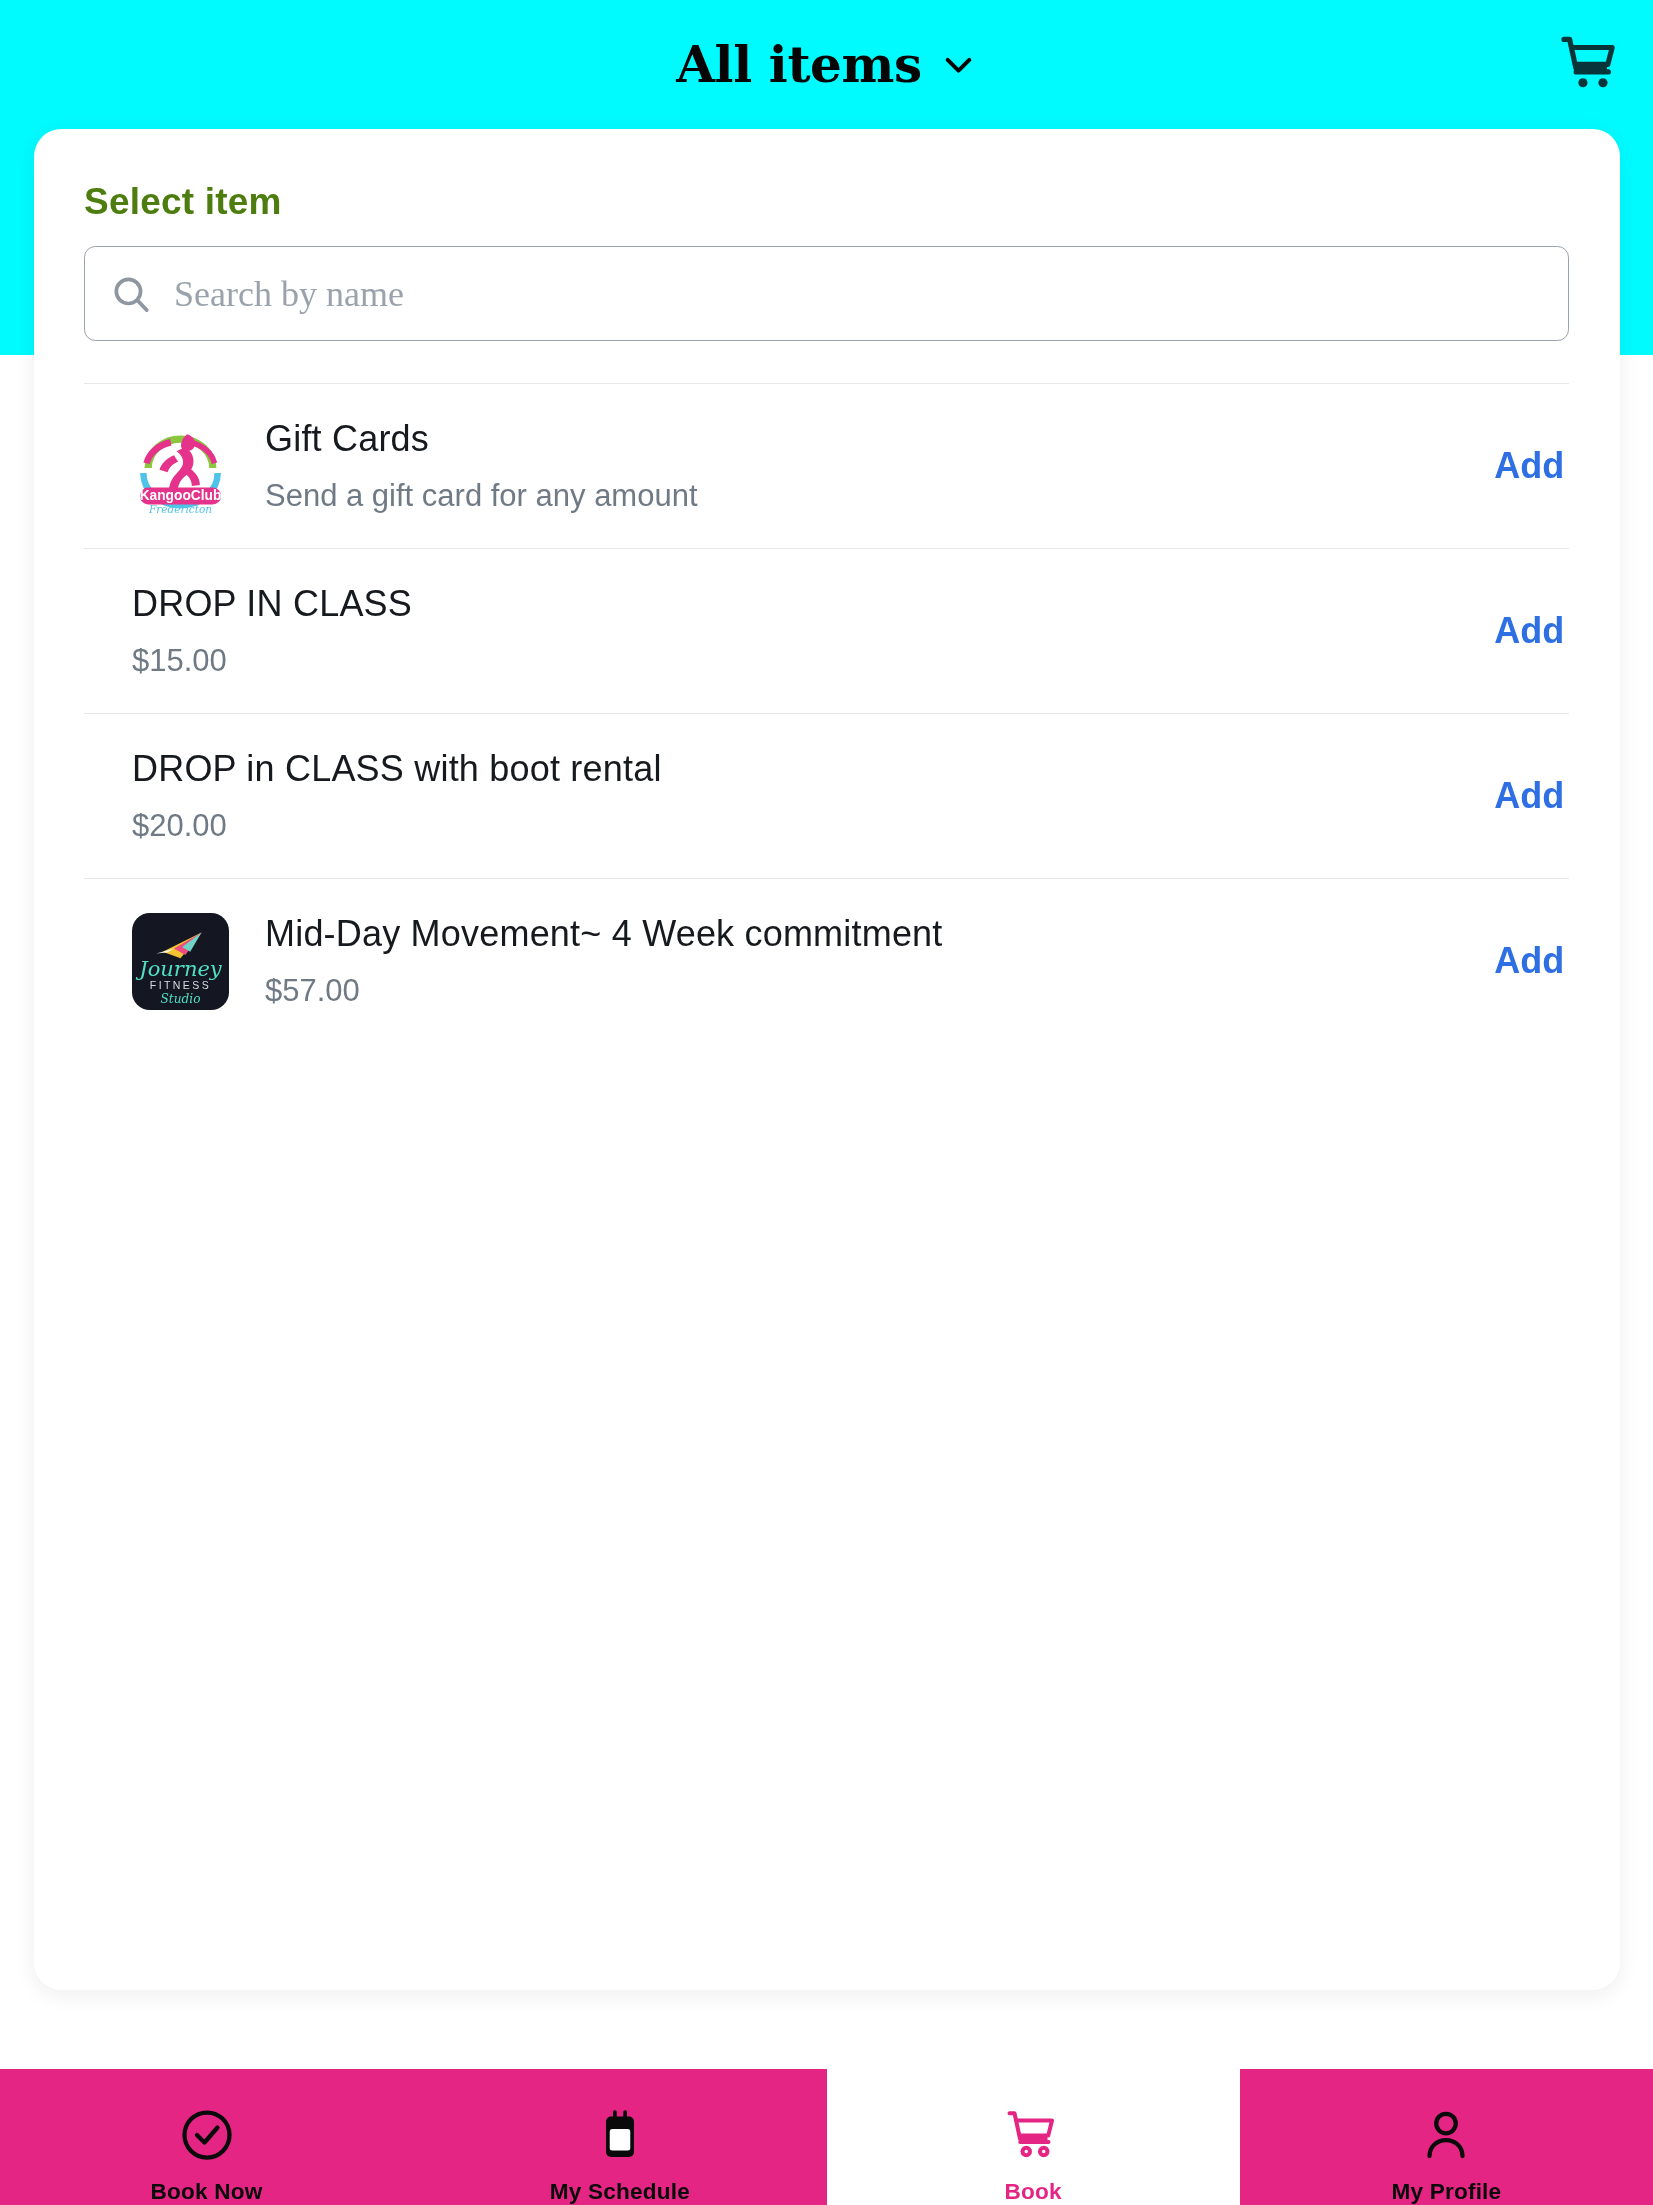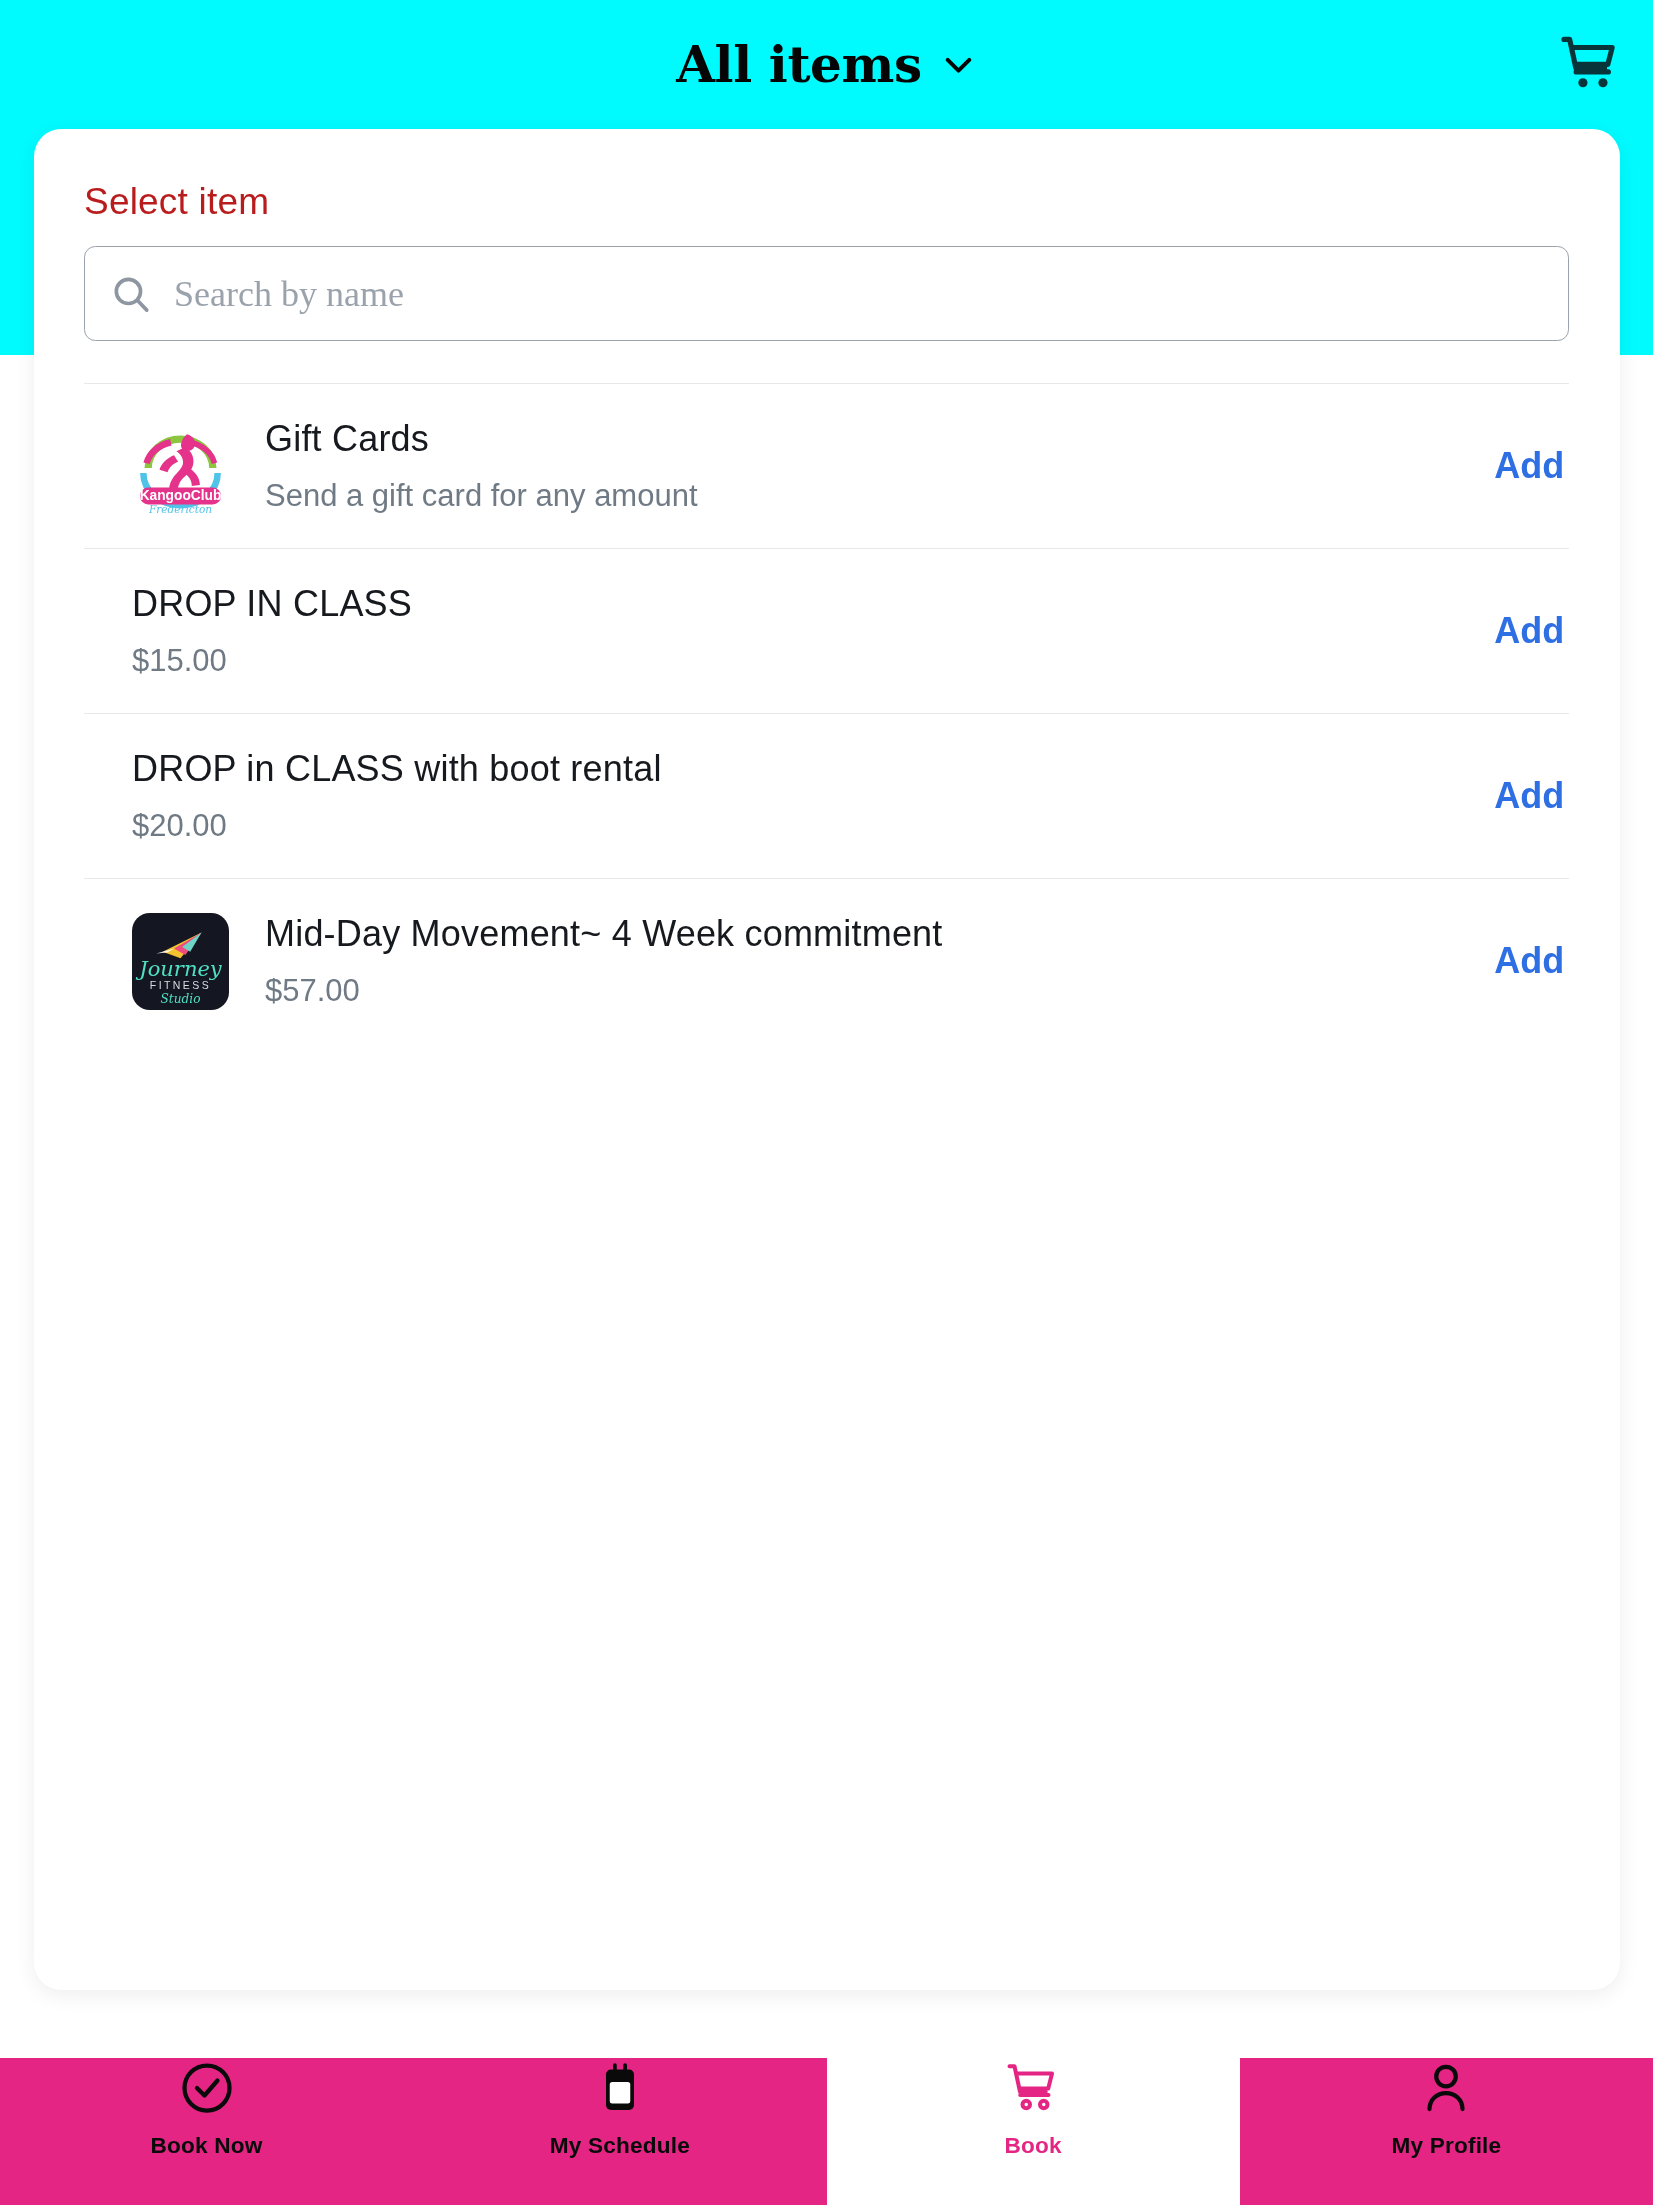--- a/index.html
+++ b/index.html
@@ -85,22 +85,22 @@
     box-shadow: 0 4.8px 21px rgba(0,0,0,0.07);
     z-index: 2;
     overflow: hidden;
   }
 
   #card-title {
     position: absolute;
     left: 50px;
     top: 52px;
     font-size: 37px;
-    font-weight: 400;
-    color: #b91c1c;
+    font-weight: 700;
+    color: #4d7c0f;
     letter-spacing: 0.2px;
   }
 
   
   #search-box {
     position: absolute;
     left: 50px;
     top: 117px;
     width: 1485px;
     height: 95px;
@@ -197,23 +197,24 @@
     z-index: 5;
     background: #ffffff;
   }
 
   .nav-tab {
     flex: 1 1 25%;
     background: #e42583;
     display: flex;
     flex-direction: column;
     align-items: center;
-    justify-content: flex-start;
+    justify-content: flex-end;
     gap: 14.5px;
     cursor: pointer;
+    margin-top: 11px;
   }
   .nav-tab.active { background: #ffffff; }
 
   .nav-icon { width: 60px; height: 60px; display: block; }
 
   .nav-label {
     font-size: 22.6px;
     font-weight: 700;
     color: #0a0a0a;
     letter-spacing: 0.2px;

